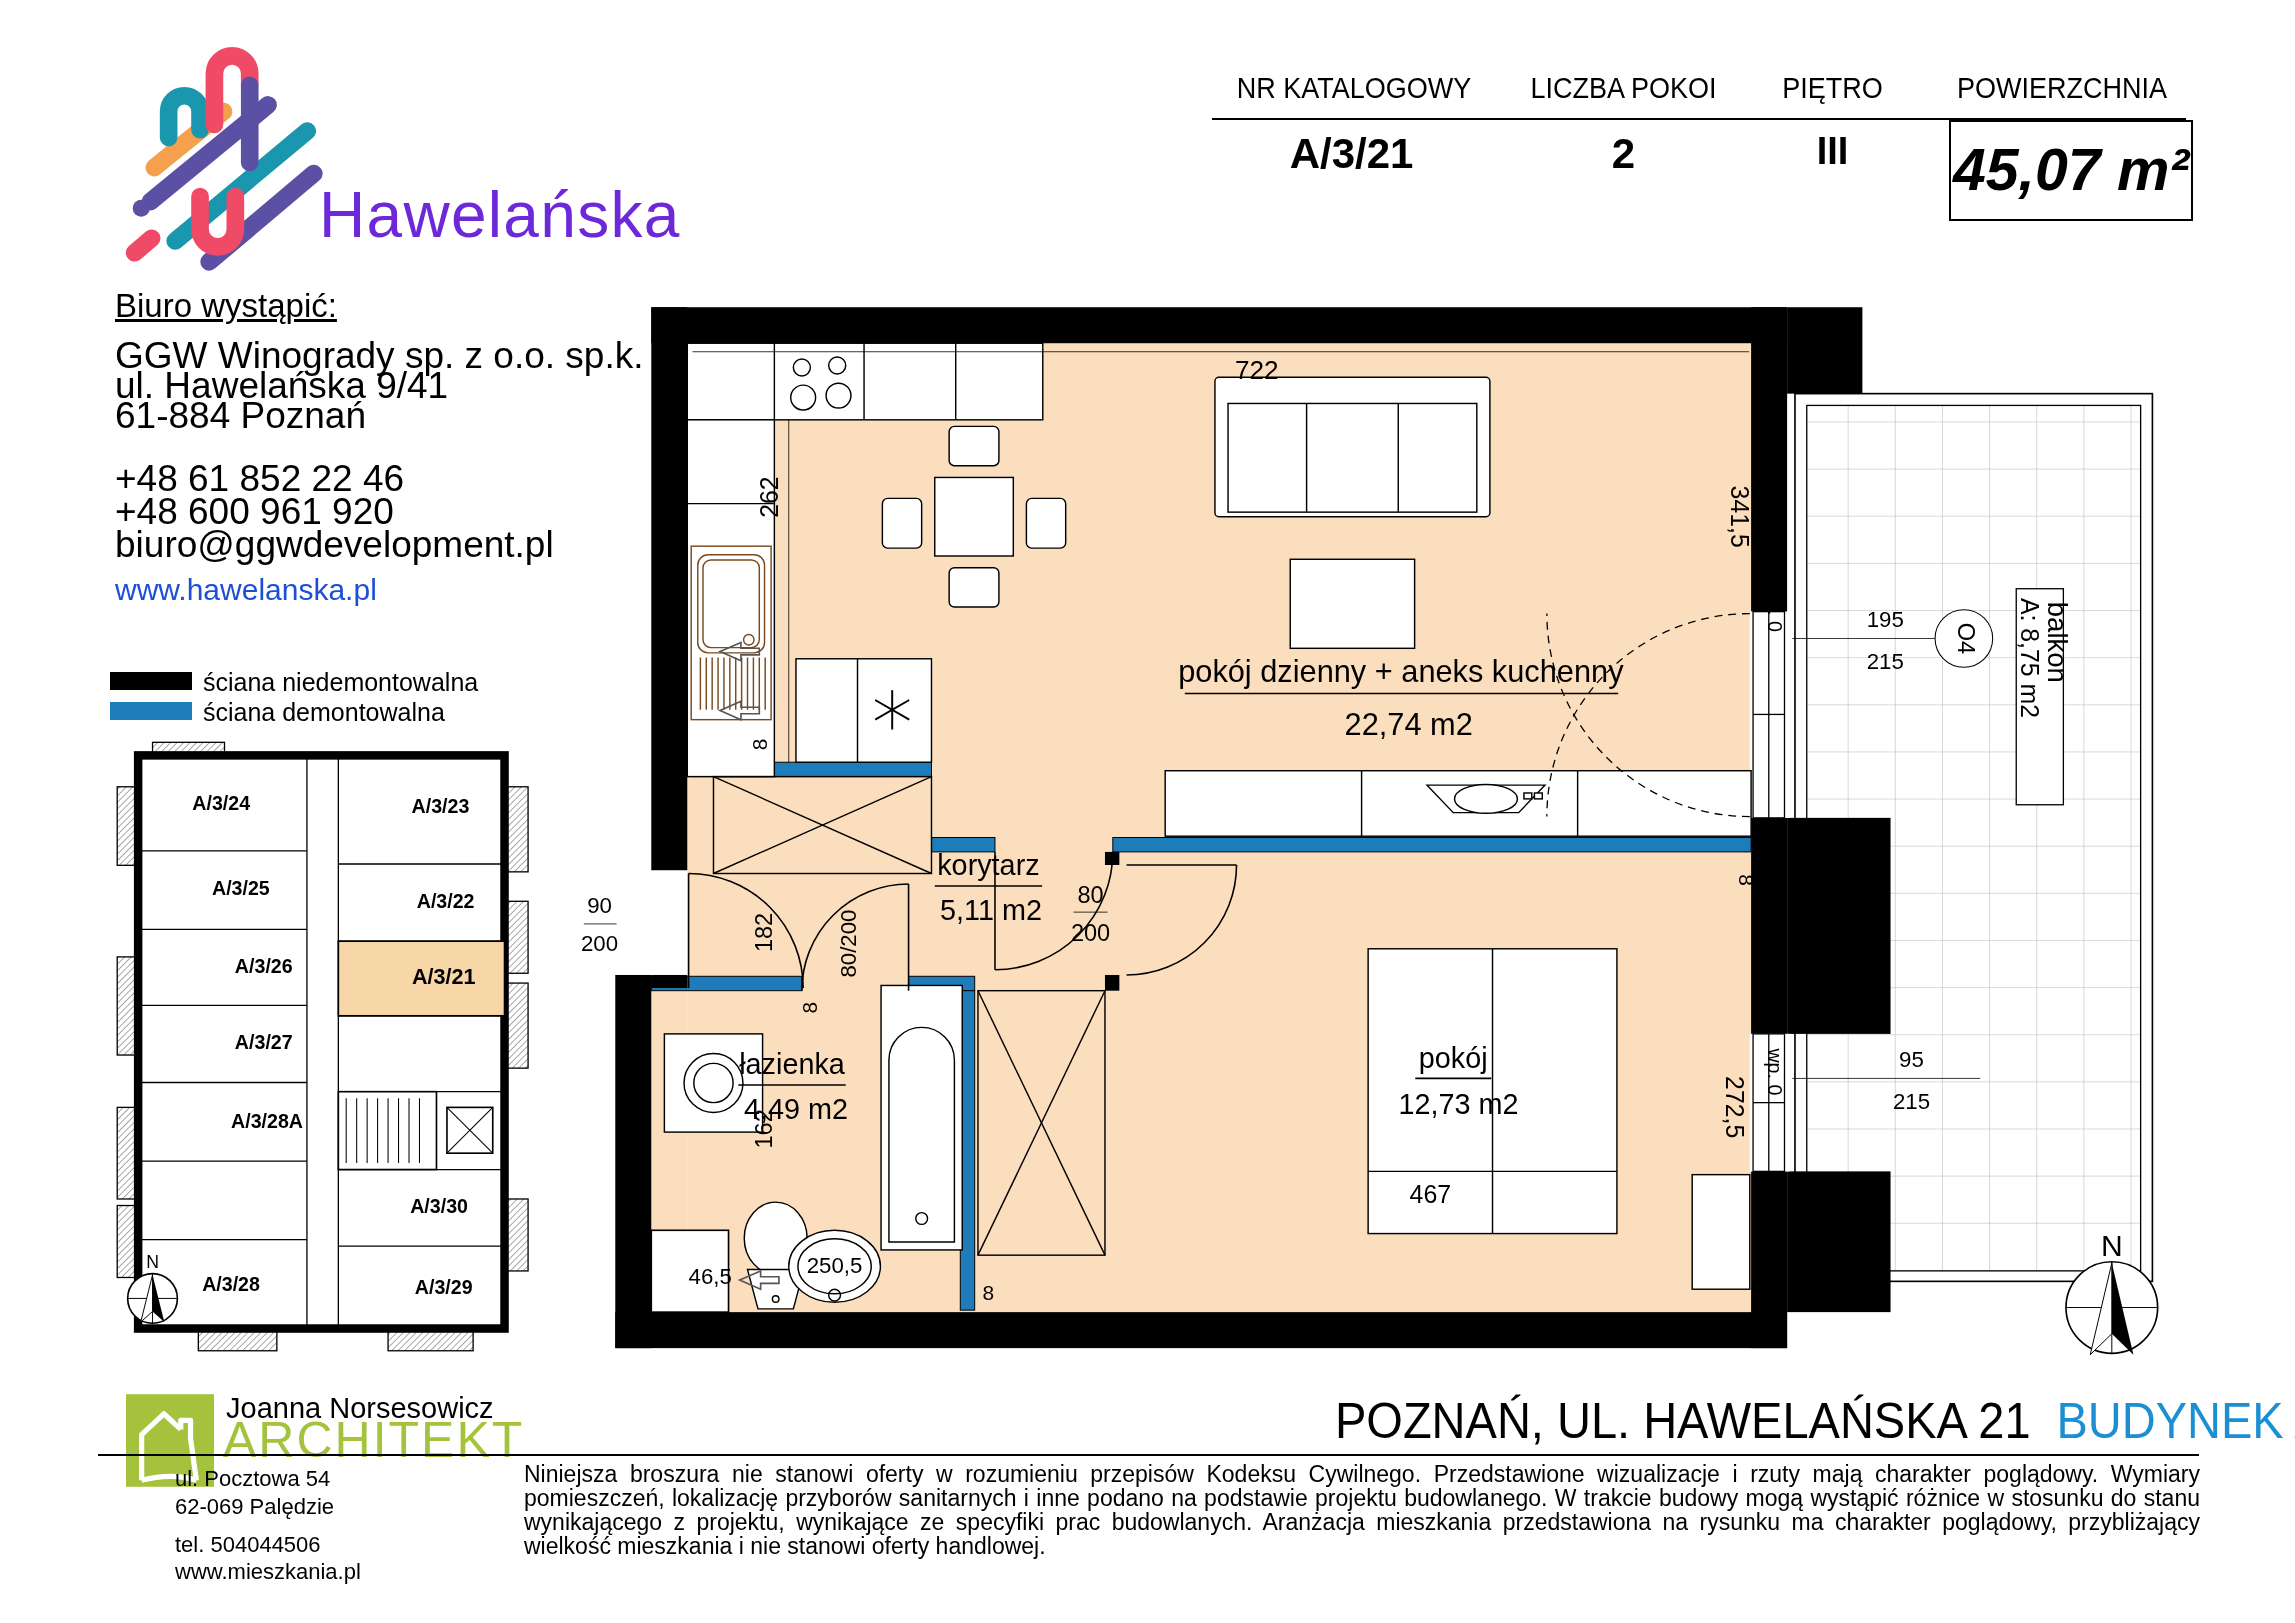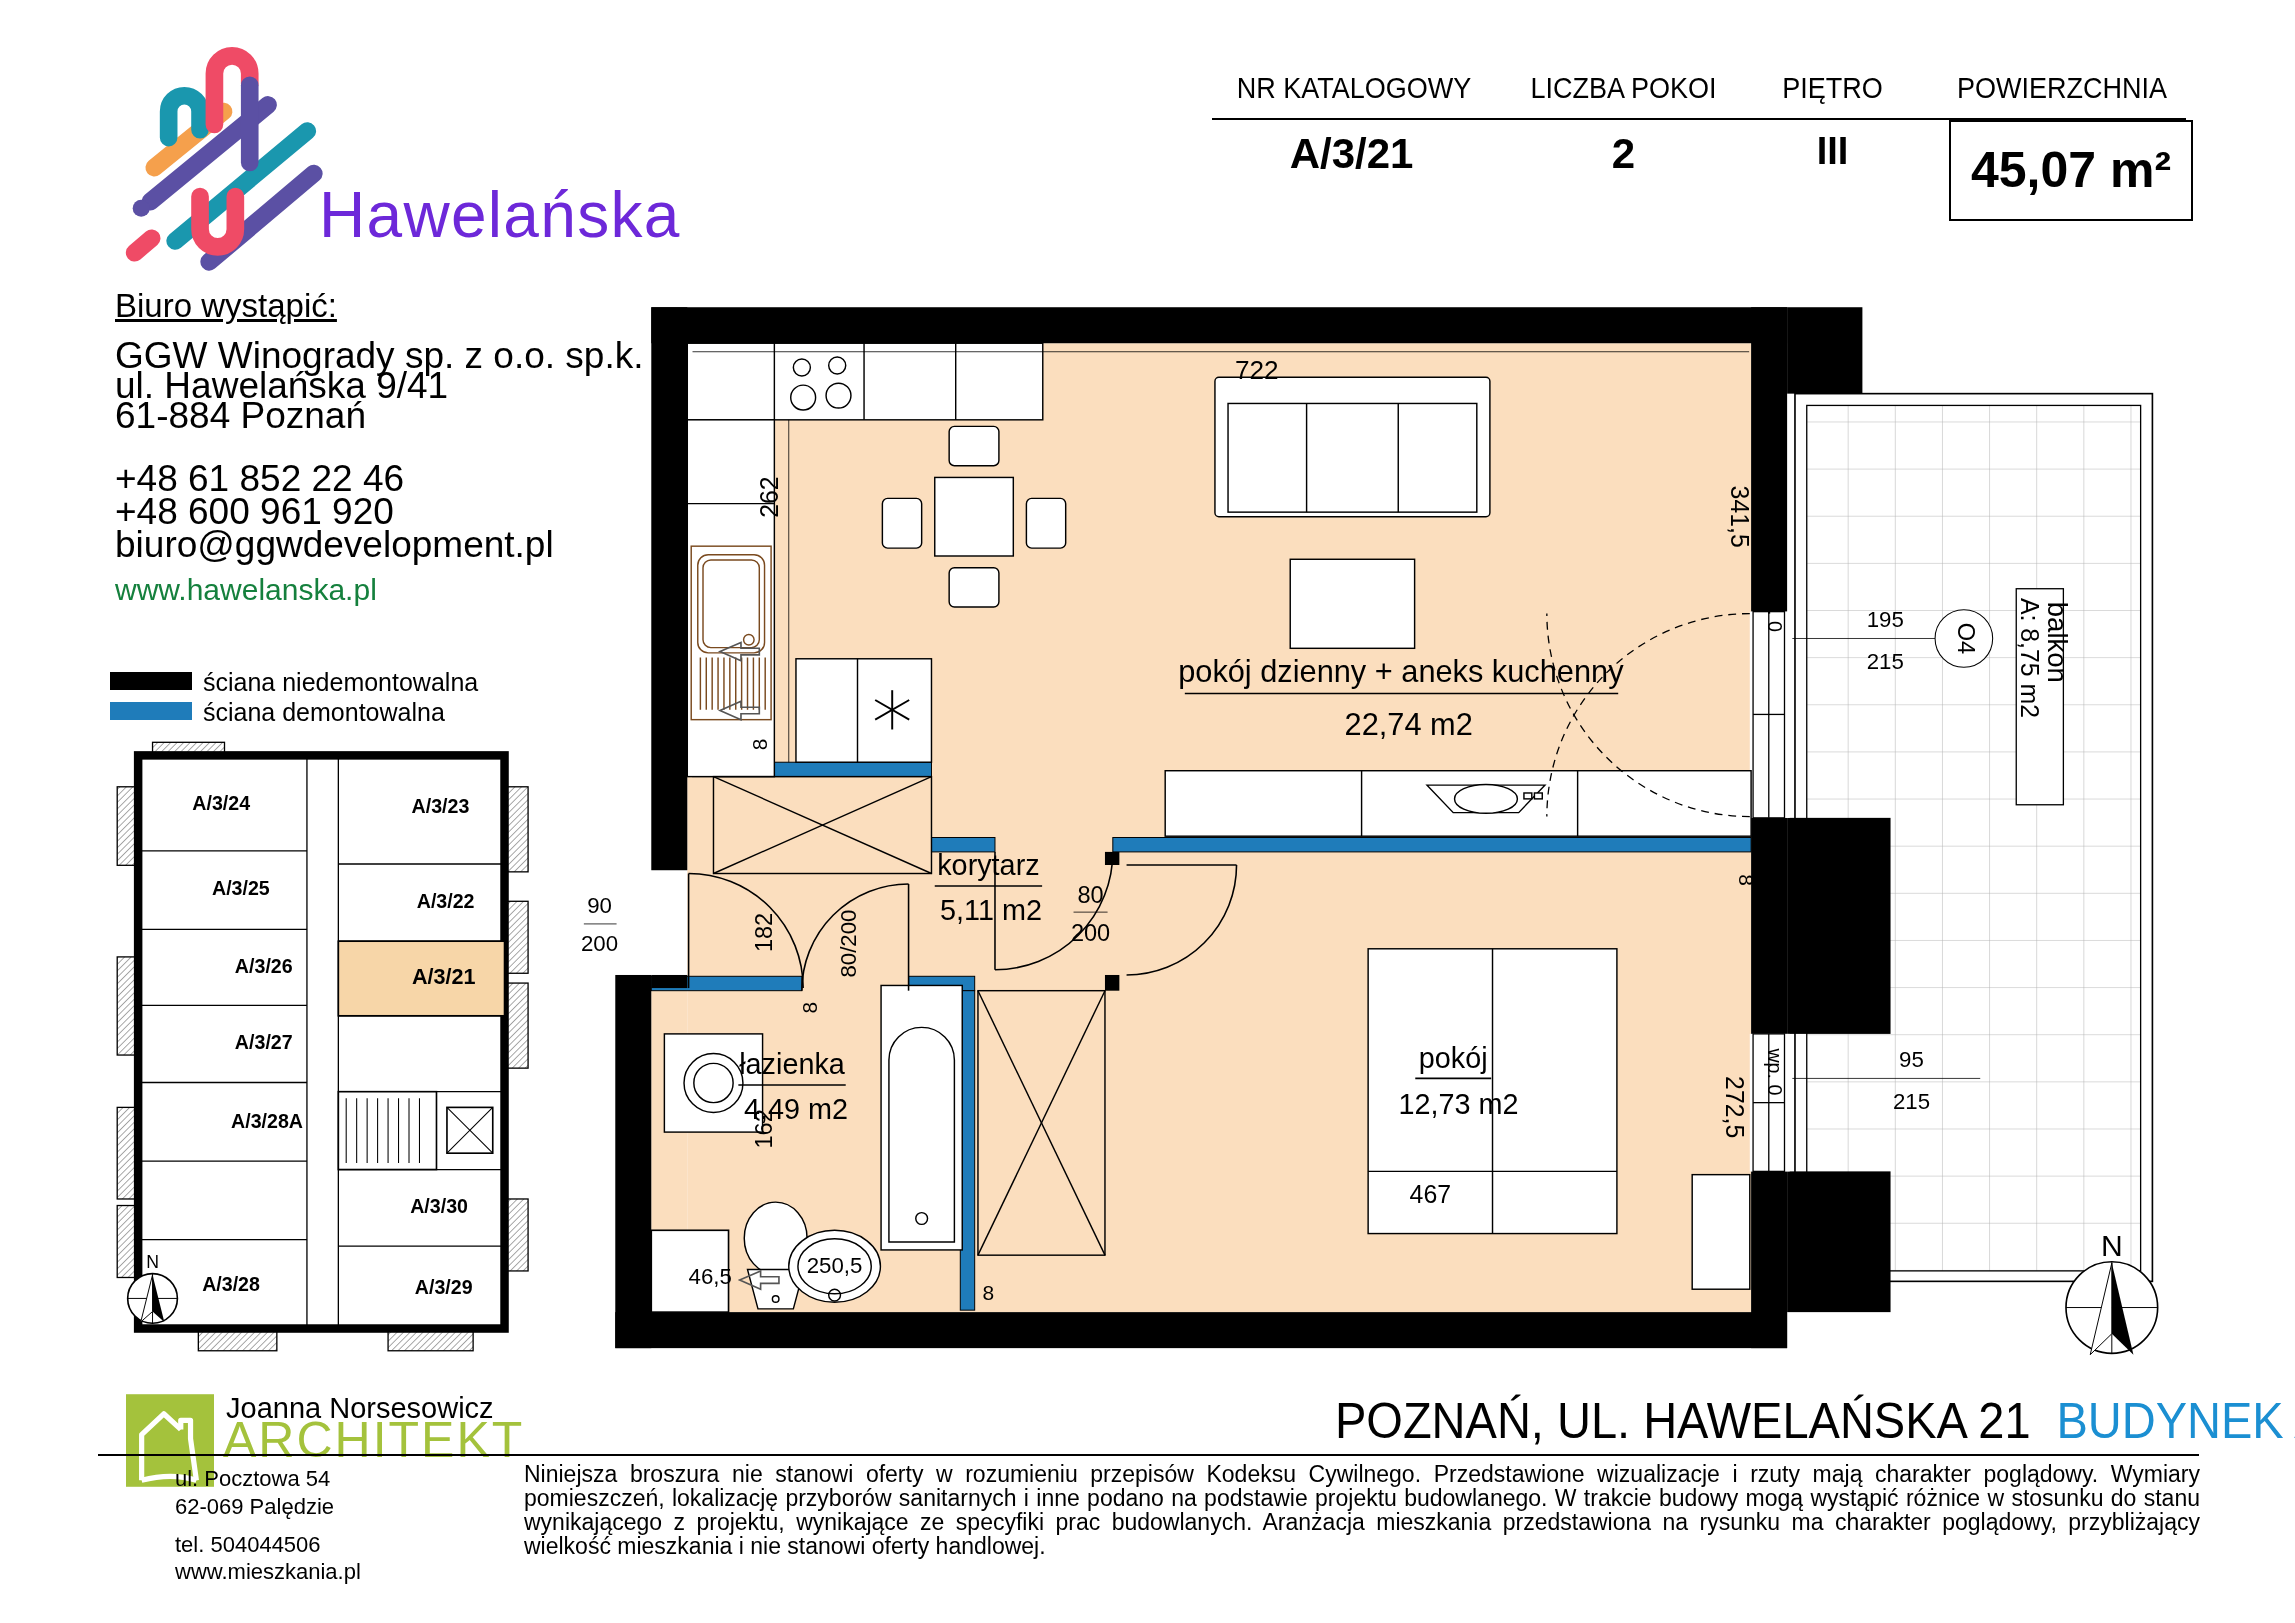--- a/index.html
+++ b/index.html
@@ -4,24 +4,24 @@
 <style>
   html,body{margin:0;padding:0;background:#888;}
   .page{position:relative;width:2295px;height:1623px;background:#fff;overflow:hidden;
         font-family:"Liberation Sans",sans-serif;color:#000;}
   .abs{position:absolute;}
   .brand-name{font-size:64px;font-weight:normal;color:#6d28d9;letter-spacing:1.3px;}
   .hdr-label{font-size:30px;text-align:center;transform:scaleX(.9);white-space:nowrap;}
   .hdr-value{font-size:42px;font-weight:bold;text-align:center;}
   .hdr-line{background:#000;}
   .area-box{border:2px solid #000;text-align:center;}
-  .area-box .val{font-size:50px;font-weight:bold;line-height:97px;}
+  .area-box .val{font-size:59px;font-weight:bold;line-height:97px;font-style:italic;}
   .sales-h{font-size:33px;text-decoration:underline;}
   .sales-t{font-size:37px;}
-  .sales-link{font-size:30px;color:#15803d;}
+  .sales-link{font-size:30px;color:#1d4ed8;}
   .legend-bar{width:82px;height:17.7px;}
   .legend-t{font-size:25px;}
   .foot-city{font-size:50px;white-space:nowrap;transform:scaleX(.94);transform-origin:left;}
   .foot-bldg{color:#1b8fd2;margin-left:27.5px;}
   .arch-name{font-size:29px;}
   .arch-title{font-size:50px;color:#a4c23c;letter-spacing:2px;}
   .arch-t{font-size:22px;}
   .disclaimer{font-size:23px;line-height:24px;text-align:justify;}
   svg text{font-family:"Liberation Sans",sans-serif;fill:#000;}
 </style>

